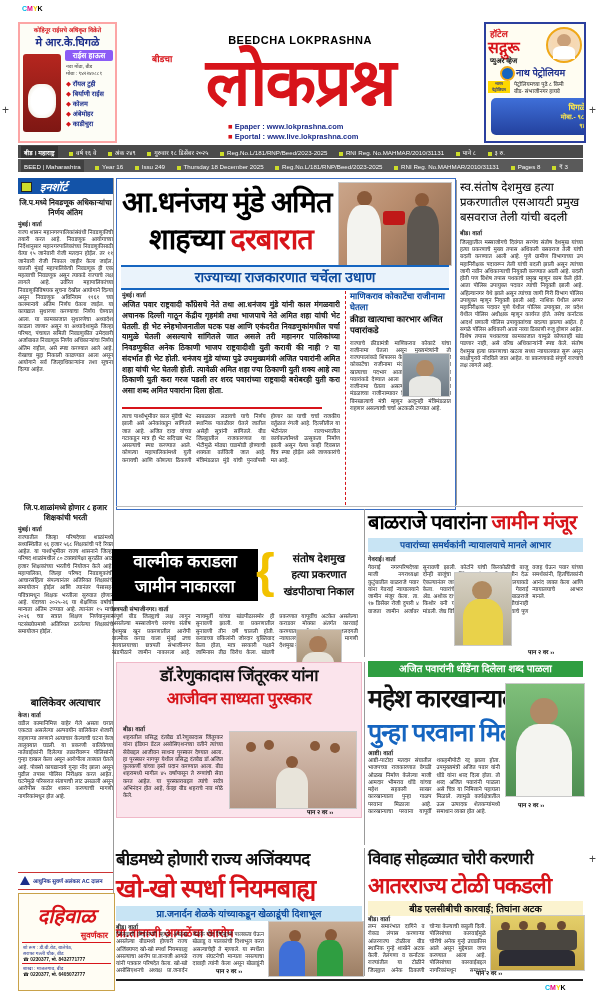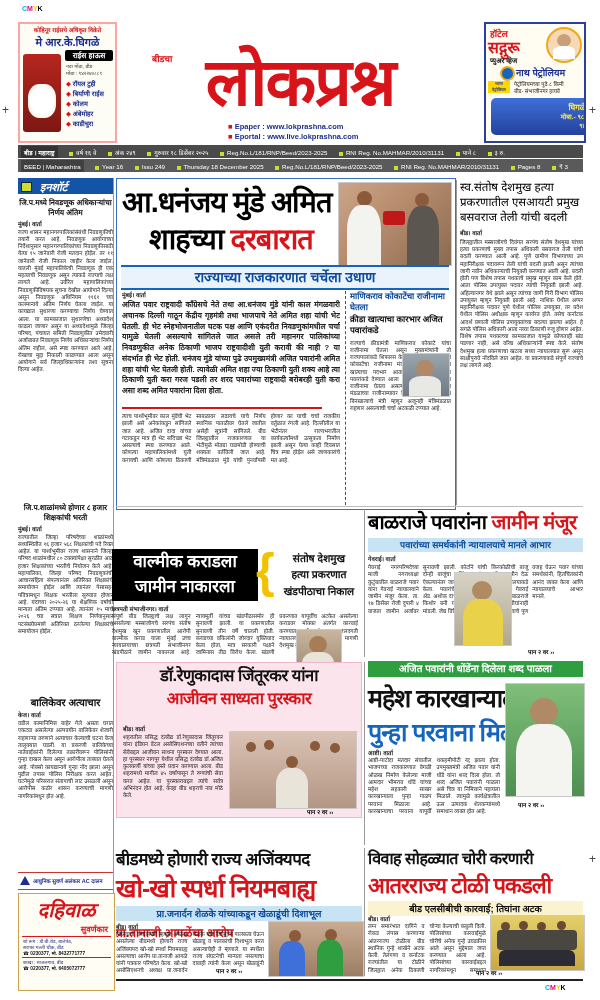--- a/index.html
+++ b/index.html
@@ -36,32 +36,35 @@
   <div class="abs" style="left:2px;top:103px;font-size:12px;color:#444;">+</div>
   <div class="abs" style="left:589px;top:103px;font-size:12px;color:#444;">+</div>
   <div class="abs" style="left:589px;top:852px;font-size:12px;color:#444;">+</div>
 
   <div class="abs" style="left:18px;top:22px;width:95px;height:117px;border:2px solid #fca5a5;background:#fdfdf6;overflow:hidden;">
     <div style="font-size:6px;color:#d7141a;font-weight:bold;text-align:center;margin-top:2px;">कोहिनूर राईसचे अधिकृत विक्रेते</div>
     <div style="font-size:11px;color:#1c2e8b;font-weight:bold;text-align:center;">मे आर.के.घिगळे</div>
     <div class="abs" style="left:3px;top:30px;width:38px;height:78px;background:linear-gradient(#b5261f,#7e1713);border-radius:3px;">
       <div class="abs" style="left:5px;top:30px;width:28px;height:34px;background:radial-gradient(#fff 55%,#e7e2cf);border-radius:40%;"></div>
     </div>
-    <div class="abs" style="left:45px;top:26px;width:48px;height:11px;background:#000000;color:#fff;font-weight:bold;font-size:7.5px;text-align:center;line-height:11px;border-radius:2px;">राईस हाऊस</div>
+    <div class="abs" style="left:45px;top:26px;width:48px;height:11px;background:#8b5cf6;color:#fff;font-weight:bold;font-size:7.5px;text-align:center;line-height:11px;border-radius:2px;">राईस हाऊस</div>
     <div class="abs" style="left:46px;top:39px;font-size:5px;color:#333;">नवा मोंढा, बीड</div>
     <div class="abs" style="left:46px;top:46px;font-size:5px;color:#333;">मोबा : ९४२२४०८८१</div>
     <div class="abs" style="left:46px;top:55px;font-size:6.5px;color:#1c2e8b;font-weight:bold;line-height:1.55;">
       <div><span style="color:#d7141a">◆ </span><span>रॉयल टुही</span></div>
       <div><span style="color:#d7141a">◆ </span><span>बिर्याणी राईस</span></div>
       <div><span style="color:#d7141a">◆ </span><span>कोलम</span></div>
       <div><span style="color:#d7141a">◆ </span><span>अंबेमोहर</span></div>
       <div><span style="color:#d7141a">◆ </span><span>काडीचुरा</span></div>
     </div>
   </div>
 
+  <div class="abs" style="left:150px;top:30px;width:300px;text-align:center;">
+    <span style="font-size:11px;font-weight:bold;letter-spacing:.5px;color:#000;">BEEDCHA LOKPRASHNA</span>
+  </div>
   <div class="abs" style="left:152px;top:52px;font-size:9px;color:#d7141a;font-weight:bold;">बीडचा</div>
   <div class="abs" style="left:120px;top:34px;width:360px;text-align:center;">
     <span style="font-size:66px;font-weight:bold;color:#d7141a;font-family:'Liberation Serif','DejaVu Serif',serif;letter-spacing:-2px;">लोकप्रश्न</span>
   </div>
   <div class="abs" style="left:228px;top:122px;font-size:7.5px;color:#1c2e8b;font-weight:bold;"><span style="color:#d7141a">■ </span><span>Epaper : www.lokprashna.com</span></div>
   <div class="abs" style="left:228px;top:132px;font-size:7.5px;color:#1c2e8b;font-weight:bold;"><span style="color:#d7141a">■ </span><span>Eportal : www.live.lokprashna.com</span></div>
 
   <div class="abs" style="left:484px;top:22px;width:98px;height:117px;border:2px solid #2b3f9e;background:#fffdf2;overflow:hidden;">
     <div class="abs" style="left:4px;top:3px;font-size:9px;color:#d7141a;font-weight:bold;">हॉटेल</div>
     <div class="abs" style="left:2px;top:12px;font-size:16px;color:#d7141a;font-weight:bold;">सद्गुरू</div>
@@ -127,21 +130,21 @@
     <div class="dateline" style="margin-top:2px;">केज। वार्ता</div>
     <div class="tiny" style="height:148px;margin-top:1px;">वडील कामानिमित्त बाहेर गेले असता घरात एकट्या असलेल्या अल्पवयीन बालिकेवर शेजारी राहणाऱ्या तरुणाने अत्याचार केल्याची घटना केज तालुक्यात घडली. या प्रकरणी बालिकेच्या नातेवाईकांनी दिलेल्या तक्रारीवरून पोलिसांनी गुन्हा दाखल केला असून आरोपीला ताब्यात घेतले आहे. पोक्सो कायद्यान्वये गुन्हा नोंद झाला असून पुढील तपास पोलिस निरीक्षक करत आहेत. घटनेमुळे परिसरात संतापाची लाट उसळली असून आरोपीस कठोर शासन करण्याची मागणी नागरिकांमधून होत आहे.</div>
   </div>
 
   <div class="abs" style="left:18px;top:872px;width:95px;height:16px;border-top:1px solid #c33;border-bottom:1px solid #c33;">
     <span style="position:absolute;left:2px;top:3px;width:0;height:0;border-left:5px solid transparent;border-right:5px solid transparent;border-bottom:9px solid #1c2e8b;"></span>
     <span style="position:absolute;left:15px;top:4px;font-size:5.5px;color:#1c2e8b;font-weight:bold;">आधुनिक सुवर्ण अलंकार AC दालन</span>
   </div>
 
   <div class="abs" style="left:18px;top:893px;width:95px;height:96px;border:1px solid #c9a24a;background:#fffdf4;overflow:hidden;">
-    <div style="font-size:20px;color:#d7141a;font-weight:bold;font-style:italic;text-align:center;margin-top:2px;font-family:'Liberation Serif','DejaVu Serif',serif;">दहिवाळ</div>
+    <div style="font-size:20px;color:#d7141a;font-weight:bold;font-style:italic;text-align:center;margin-top:8px;font-family:'Liberation Serif','DejaVu Serif',serif;">दहिवाळ</div>
     <div style="font-size:8px;color:#d7141a;font-weight:bold;text-align:right;padding-right:6px;">सुवर्णकार</div>
     <div style="border-top:1px solid #d7141a;margin:2px 3px 0 3px;"></div>
     <div style="font-size:4.8px;color:#1c2e8b;padding:1px 4px 0 4px;">शो रूम : डी.बी.रोड, बालेपेठ,</div>
     <div style="font-size:4.8px;color:#1c2e8b;padding:0 4px;">सराफा गल्ली चौक, बीड</div>
     <div style="font-size:4.8px;color:#111;padding:0 4px;font-weight:bold;">☎ 0230377, मो. 8432771777</div>
     <div style="border-top:1px solid #d7141a;margin:1px 3px 0 3px;"></div>
     <div style="font-size:4.8px;color:#1c2e8b;padding:1px 4px 0 4px;">शाखा : माजलगाव, बीड</div>
     <div style="font-size:4.8px;color:#111;padding:0 4px;font-weight:bold;">☎ 0220377, मो. 6405072777</div>
   </div>
 

